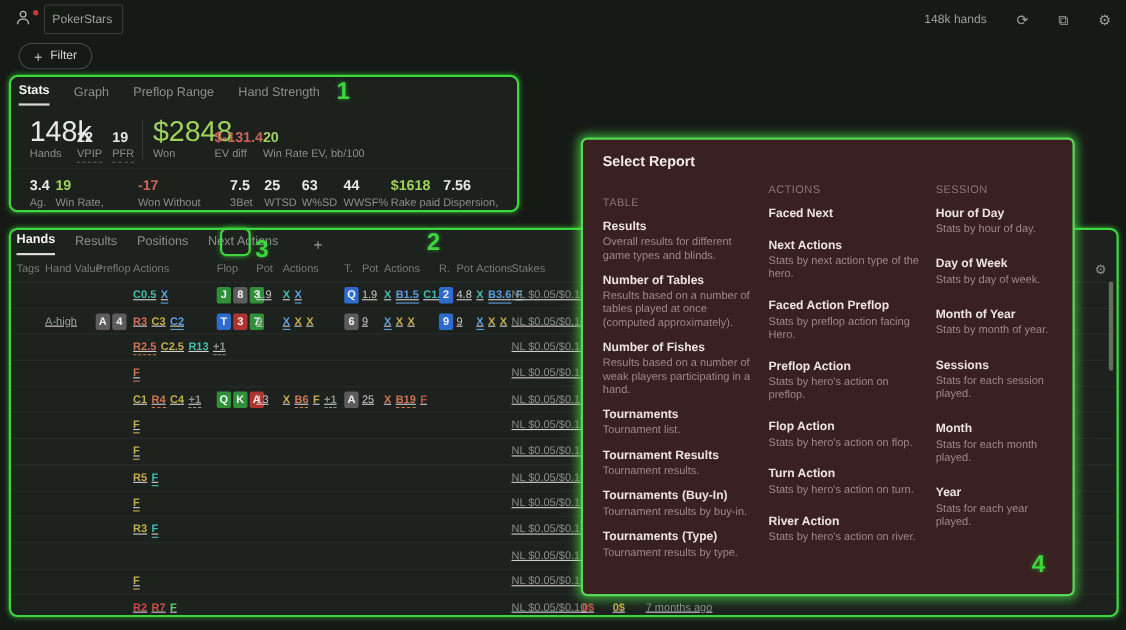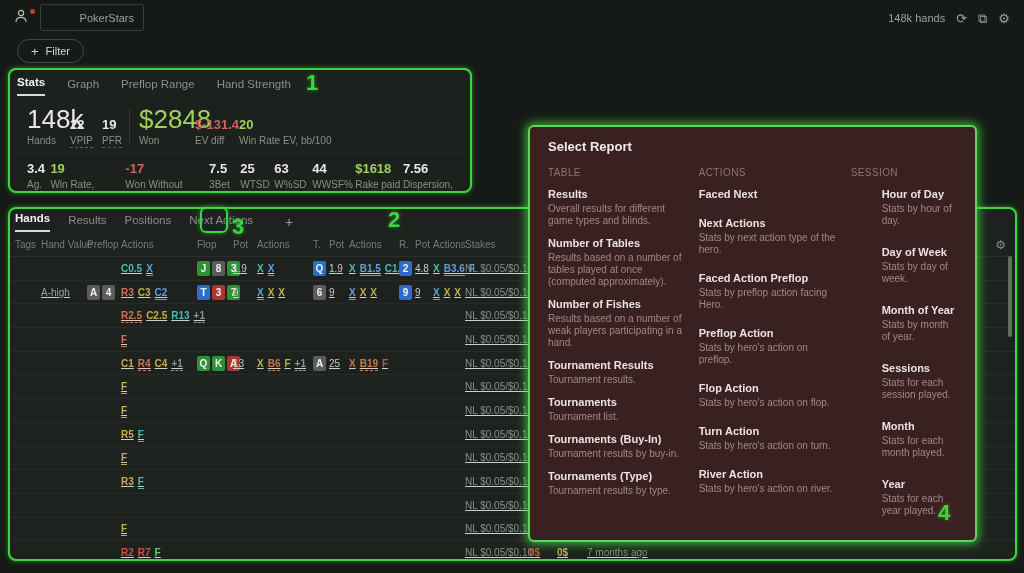--- a/index.html
+++ b/index.html
@@ -5,24 +5,24 @@
   * { margin:0; padding:0; box-sizing:border-box; }
   html,body { width:1024px; height:573px; background:#161a16; overflow:hidden;
     font-family:"Liberation Sans", sans-serif; color:#cfcfcf; }
 
   
   .topbar { position:absolute; top:0; left:0; width:1024px; height:36px; }
   .acct-wrap { position:absolute; left:14px; top:4px; display:flex; align-items:center; }
   .person { position:relative; width:20px; height:20px; margin-right:6px; }
   .person svg { width:16px; height:16px; }
   .red-dot { position:absolute; right:-1px; top:1px; width:5px; height:5px; border-radius:50%; background:#c23b34; }
-  .acct-box { width:104px; height:27px; border:1px solid #383d38; border-radius:2px;
+  .acct-box { width:72px; height:27px; border:1px solid #383d38; border-radius:2px;
     display:flex; align-items:center; justify-content:flex-end; padding-right:9px;
     font-size:11px; color:#9aa09a; cursor:pointer; }
-  .top-right { position:absolute; right:14px; top:0; height:36px; display:flex; align-items:center; gap:11px;text-align:right; }
+  .top-right { position:absolute; right:14px; top:0; height:36px; display:flex; align-items:center; gap:27px;text-align:right; }
   .hands-count { font-size:11px; color:#9aa09a; }
   .tb-icon { font-size:13px; color:#9aa09a; cursor:pointer; line-height:1; }
 
   
   .filter-btn { position:absolute; left:17px; top:39px; height:24px; border:1px solid #454a45;
     border-radius:13px; display:inline-flex; align-items:center; gap:7px; padding:0 13px;
     font-size:11px; color:#d5d5d5; cursor:pointer; background:transparent; }
   .filter-plus { font-size:13px; color:#cfcfcf; }
 
   
@@ -87,24 +87,24 @@
   .tbl-gear { position:absolute; right:9px; top:29px; font-size:12px; color:#8a8f8a; cursor:pointer; }
   .scroll-thumb { position:absolute; right:3px; top:47px; width:4px; height:81px;
     background:#60705f; border-radius:2px; cursor:grab; }
 
   
   .modal { position:absolute; left:528px; top:125px; width:449px; height:417px; z-index:20;
     background:#3a2121; border:2px solid #57d857; border-radius:6px;
     box-shadow:0 0 9px 3px rgba(70,220,70,.65); padding:12px 18px; overflow:hidden; }
   .modal-title { font-size:13px; font-weight:600; color:#f2eaea; margin-bottom:13px; }
   .modal-cols { display:flex; }
-  .m-col1{width:152px; margin-right:16px;} .m-col2{width:158px; margin-right:12px;} .m-col3{width:120px;}
+  .m-col1{width:152px; margin-right:16px;margin-top:12px;} .m-col2{width:158px; margin-right:12px;} .m-col3{width:120px;}
   .m-header { font-size:10px; color:#8d7676; letter-spacing:.4px; margin-bottom:10px; }
   .m-item { cursor:pointer; }
-  .m-col1 .m-item{margin-bottom:10px;} .m-col2 .m-item{margin-bottom:16px;} .m-col3 .m-item{margin-bottom:19px;margin-left:31px;}
+  .m-col1 .m-item{margin-bottom:10px;} .m-col2 .m-item{margin-bottom:16px;} .m-col3 .m-item{margin-bottom:19px;}
   .m-name { font-size:11px; font-weight:bold; color:#ece2e2; line-height:13px; margin-bottom:2px; }
   .m-desc { font-size:10px; color:#a18888; line-height:12px; }
 </style>
 </head>
 <body>
 
 <div class="topbar">
   <div class="acct-wrap">
     <span class="person">
       <svg viewBox="0 0 16 16">
@@ -495,28 +495,28 @@
         </div>
         <div class="m-item">
           <div class="m-name">Number of Tables</div>
           <div class="m-desc">Results based on a number of tables played at once (computed approximately).</div>
         </div>
         <div class="m-item">
           <div class="m-name">Number of Fishes</div>
           <div class="m-desc">Results based on a number of weak players participating in a hand.</div>
         </div>
         <div class="m-item">
+          <div class="m-name">Tournaments</div>
+          <div class="m-desc">Tournament list.</div>
+        </div>
+        <div class="m-item">
           <div class="m-name">Tournament Results</div>
           <div class="m-desc">Tournament results.</div>
         </div>
         <div class="m-item">
-          <div class="m-name">Tournaments</div>
-          <div class="m-desc">Tournament list.</div>
-        </div>
-        <div class="m-item">
           <div class="m-name">Tournaments (Buy-In)</div>
           <div class="m-desc">Tournament results by buy-in.</div>
         </div>
         <div class="m-item">
           <div class="m-name">Tournaments (Type)</div>
           <div class="m-desc">Tournament results by type.</div>
         </div>
       </div>
       <div class="m-col2">
         <div class="m-header">ACTIONS</div>

